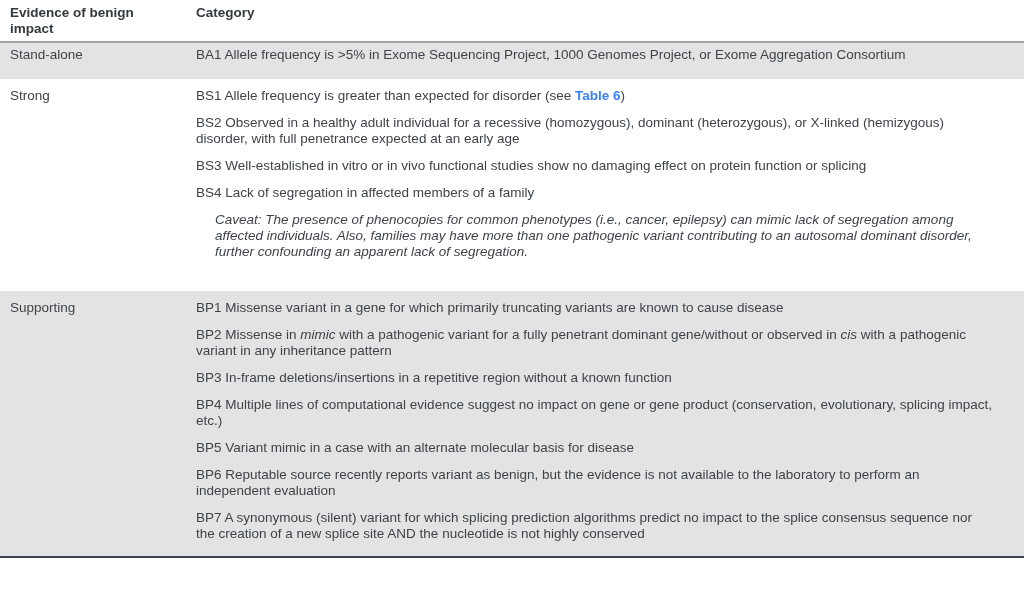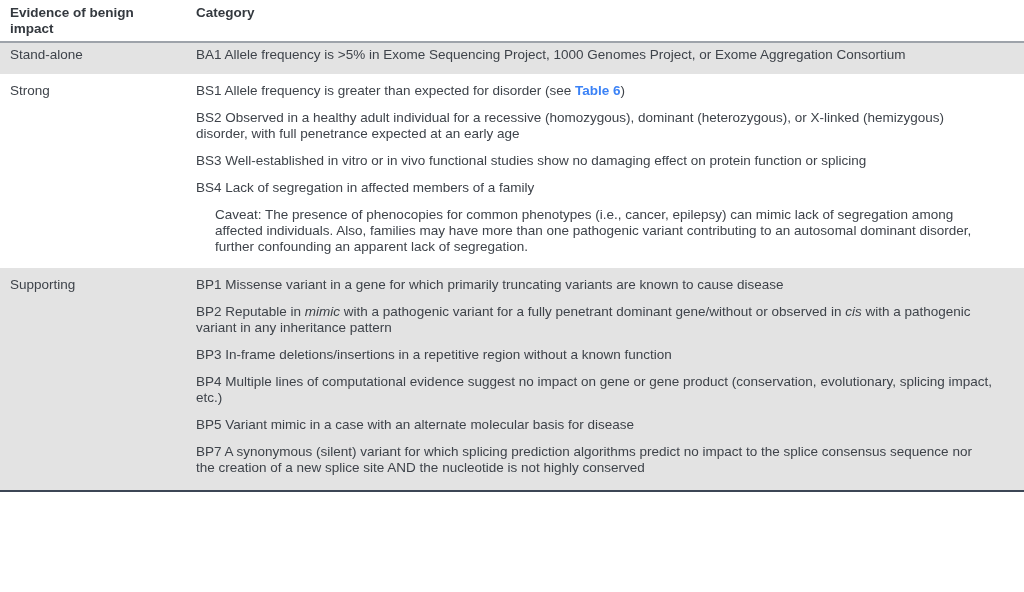--- a/index.html
+++ b/index.html
@@ -13,27 +13,27 @@
   .row{display:grid;grid-template-columns:196px 1fr;}
   
   .header-row{border-bottom:2px solid #9ea3aa;}
   .header-row .cell{font-weight:bold;color:#34393f;padding-top:5px;padding-bottom:4px;}
   .impact-cell{padding-left:10px;padding-right:44px;}
   .category-cell{padding-right:28px;}
   
   .shaded{background:#e3e3e3;}
   .label-cell{padding-left:10px;padding-right:8px;}
   .content-cell{padding-right:30px;}
-  .standalone .label-cell,.standalone .content-cell{padding-top:4px;}
-  .strong .label-cell,.strong .content-cell{padding-top:9px;padding-bottom:2px;}
+  .standalone .label-cell,.standalone .content-cell{padding-top:4px;padding-bottom:5px;}
+  .strong .label-cell,.strong .content-cell{padding-top:9px;padding-bottom:20px;}
   .supporting .label-cell,.supporting .content-cell{padding-top:9px;padding-bottom:3px;}
   .supporting{border-bottom:2.5px solid #3c4655;}
   .para{margin:0 0 11px 0;}
   .para:last-child{margin-bottom:11px;}
-  .caveat{padding-left:19px;}
+  .caveat{padding-left:19px;font-style:italic;}
   .link{color:#3b82f6;font-weight:bold;text-decoration:none;cursor:pointer;}
   i{font-style:italic;}
 </style>
 </head>
 <body>
 
 <div class="benign-table">
 
   <div class="row header-row">
     <div class="cell impact-cell">Evidence of benign impact</div>
@@ -55,21 +55,22 @@
       <div class="para">BS3 Well-established in vitro or in vivo functional studies show no damaging effect on protein function or splicing</div>
       <div class="para">BS4 Lack of segregation in affected members of a family</div>
       <div class="para caveat">Caveat: The presence of phenocopies for common phenotypes (i.e., cancer, epilepsy) can mimic lack of segregation among affected individuals. Also, families may have more than one pathogenic variant contributing to an autosomal dominant disorder, further confounding an apparent lack of segregation.</div>
     </div>
   </div>
 
   <div class="row shaded supporting">
     <div class="label-cell">Supporting</div>
     <div class="content-cell">
       <div class="para">BP1 Missense variant in a gene for which primarily truncating variants are known to cause disease</div>
-      <div class="para"><span>BP2 Reputable in </span><i>mimic</i><span> with a pathogenic variant for a fully penetrant dominant gene/without or observed in </span><i>cis</i><span> with a pathogenic variant in any inheritance pattern</span></div>
+      <div class="para"><span>BP2 Missense in </span><i>mimic</i><span> with a pathogenic variant for a fully penetrant dominant gene/without or observed in </span><i>cis</i><span> with a pathogenic variant in any inheritance pattern</span></div>
       <div class="para">BP3 In-frame deletions/insertions in a repetitive region without a known function</div>
       <div class="para">BP4 Multiple lines of computational evidence suggest no impact on gene or gene product (conservation, evolutionary, splicing impact, etc.)</div>
       <div class="para">BP5 Variant mimic in a case with an alternate molecular basis for disease</div>
+      <div class="para">BP6 Reputable source recently reports variant as benign, but the evidence is not available to the laboratory to perform an independent evaluation</div>
       <div class="para">BP7 A synonymous (silent) variant for which splicing prediction algorithms predict no impact to the splice consensus sequence nor the creation of a new splice site AND the nucleotide is not highly conserved</div>
     </div>
   </div>
 
 </div>
 
 </body></html>

